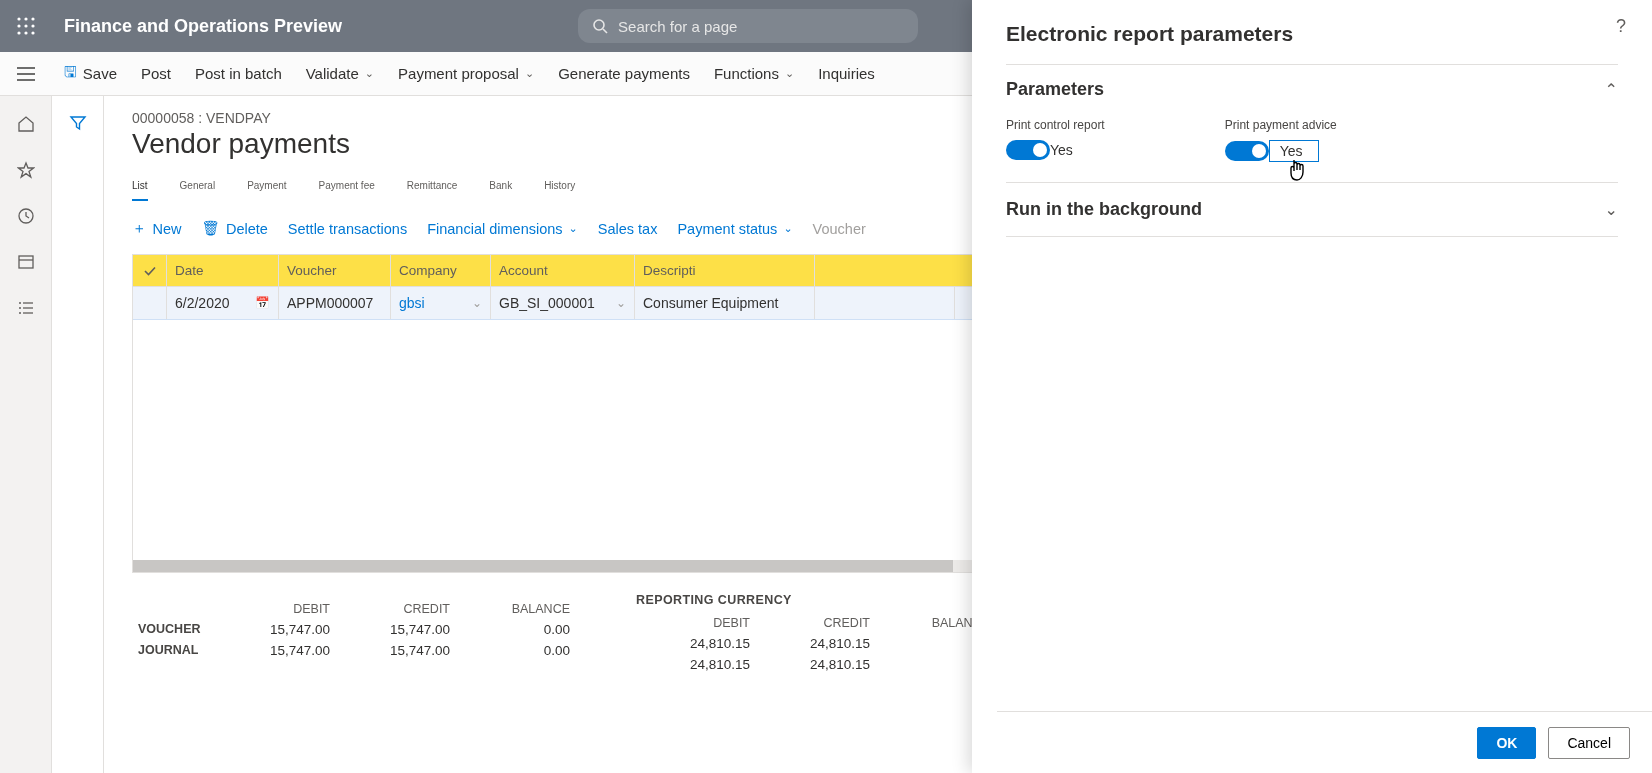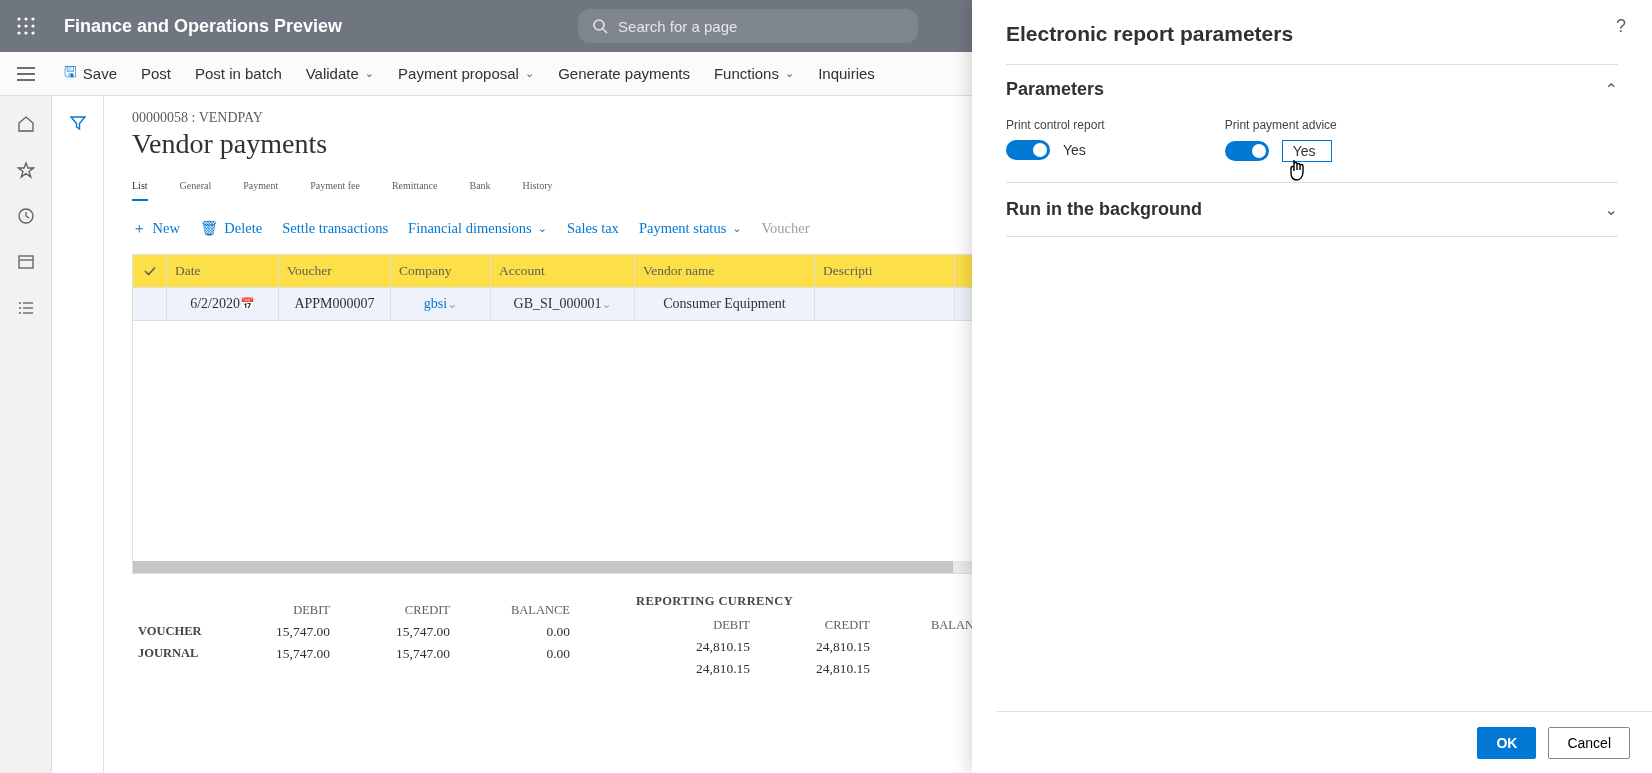--- a/index.html
+++ b/index.html
@@ -23,38 +23,38 @@
 
     
     .leftnav { position: absolute; top: 96px; left: 0; width: 52px; bottom: 0; background: #f3f2f1; border-right: 1px solid #e1dfdd; display: flex; flex-direction: column; align-items: center; padding-top: 18px; gap: 26px; }
     .leftnav .nav-ico { width: 20px; height: 20px; color:#605e5c; display:flex; align-items:center; justify-content:center; }
 
     
     .filterstrip { position: absolute; top: 96px; left: 52px; width: 52px; bottom: 0; background: #fff; border-right: 1px solid #e1dfdd; display:flex; justify-content:center; padding-top:18px;}
     .filterstrip svg { stroke:#0078d4; fill:none; }
 
     
-    .main { position: absolute; top: 96px; left: 104px; right: 0; bottom: 0; padding: 14px 28px 8px 28px; font-size: 14px; font-family: Liberation Serif, serif; }
+    .main { position: absolute; top: 96px; left: 104px; right: 0; bottom: 0; padding: 14px 28px 8px 28px; font-size: 14px; }
     .crumb { color: #605e5c; font-size: 14px; }
     .page-title { font-size: 28px; font-weight: 400; color:#323130; margin-top: 2px; }
     .tabs { display: flex; gap: 32px; margin-top: 20px; font-size: 10px; }
     .tab { color: #605e5c; padding-bottom: 8px; cursor:pointer; }
     .tab.active { color: #323130; border-bottom: 2px solid #0078d4; }
     .actionbar { display: flex; gap: 20px; margin-top: 18px; font-size: 14.5px; align-items:center; }
     .action { color: #0078d4; display:flex; align-items:center; gap:6px; cursor:pointer; }
     .action .chev { font-size: 11px; color:#0078d4; }
     .action.muted { color:#a19f9d; }
 
     
     .grid { margin-top: 16px; border:1px solid #e1dfdd; }
     .grid-head { display: grid; grid-template-columns: 34px 112px 112px 100px 144px 180px 140px; background:#fde047; border-bottom:1px solid #e1dfdd; }
     .gh { padding: 8px 8px; font-size:13.5px; color:#605e5c; border-right:1px solid #e1dfdd; display:flex; align-items:center; }
     .gh:first-child{justify-content:center;}
     .grid-row { display: grid; grid-template-columns: 34px 112px 112px 100px 144px 180px 140px; background:#eef3fb; border-bottom:1px solid #cfe0f6; }
-    .gc { padding: 8px 8px; font-size:14px; border-right:1px solid #e1dfdd; display:flex; align-items:center; justify-content:center; }
+    .gc { padding: 8px 8px; font-size:14px; border-right:1px solid #e1dfdd; display:flex; align-items:center; justify-content:space-between; }
     .gc .link { color:#0078d4; }
     .gc .mini-ico{ color:#a19f9d; font-size:12px; }
     .grid-body-blank{ height:240px; background:#fff;}
     .grid-scroll{ height:12px; background:#edebe9; position:relative; }
     .grid-scroll .thumb{ position:absolute; left:0; top:0; height:12px; width:55%; background:#c8c6c4; }
 
     
     .summary { display:flex; gap:60px; margin-top:20px; }
     .sumblock { }
     .sumtitle { font-size:12.5px; font-weight:600; color:#484644; letter-spacing:0.4px; }
@@ -68,21 +68,21 @@
     .panel { position:absolute; top:0; right:0; width:680px; height:100%; background:#fff; box-shadow:-4px 0 16px rgba(0,0,0,0.15); display:flex; flex-direction:column; }
     .panel-inner{ padding:22px 34px 0 34px; flex:1; overflow:auto;}
     .panel-help{ position:absolute; top:16px; right:26px; color:#605e5c; font-size:18px; cursor:pointer;}
     .panel-title{ font-size:21px; font-weight:600; }
     .section{ border-top:1px solid #e1dfdd; border-bottom:1px solid #e1dfdd; margin-top:18px; padding:14px 0 20px;}
     .section-head{ display:flex; align-items:center; justify-content:space-between; cursor:pointer;}
     .section-title{ font-size:18px; font-weight:600; }
     .section-caret{ color:#605e5c; }
     .params-body{ display:flex; gap:120px; margin-top:18px; }
     .param-label{ font-size:12px; color:#484644; margin-bottom:8px; display:block;}
-    .toggle-row{ display:flex; align-items:center; gap:13px;}
+    .toggle-row{ display:flex; align-items:center; gap:0;}
     .toggle{ width:44px; height:20px; border-radius:10px; background:#0078d4; position:relative; cursor:pointer;}
     .toggle .knob{ width:14px; height:14px; background:#fff; border-radius:50%; position:absolute; top:3px; right:3px;}
     .toggle-val{ font-size:14px; }
     .toggle-val.boxed{ border:1px solid #0078d4; padding:2px 10px; min-width:50px; }
     .cursor-img{ position:absolute; left:316px; top:158px; pointer-events:none; font-size:18px; }
 
     .section2{ border-bottom:1px solid #e1dfdd; padding:16px 0; }
     .section2-head{ display:flex; align-items:center; justify-content:space-between; cursor:pointer;}
 
     .panel-footer{ height:62px; border-top:1px solid #e1dfdd; display:flex; align-items:center; justify-content:flex-end; padding:0 22px; gap:12px;margin-left:25px;}
@@ -242,21 +242,20 @@
     <div class="grid-head">
       <div class="gh">
           <svg width="14" height="14" viewBox="0 0 14 14" stroke="#605e5c" fill="none" stroke-width="1.6">
             <path d="M2 7 L5.5 10.5 L12 3.5"></path>
           </svg>
         </div>
       <div class="gh">Date</div>
       <div class="gh">Voucher</div>
       <div class="gh">Company</div>
       <div class="gh">Account</div>
-      <div class="gh">Vendor name</div>
       <div class="gh">Descripti</div>
     </div>
     <div class="grid-row">
       <div class="gc"></div>
       <div class="gc">
           <span>6/2/2020</span>
           <span class="mini-ico">📅</span>
         </div>
       <div class="gc">
           <span>APPM000007</span>

